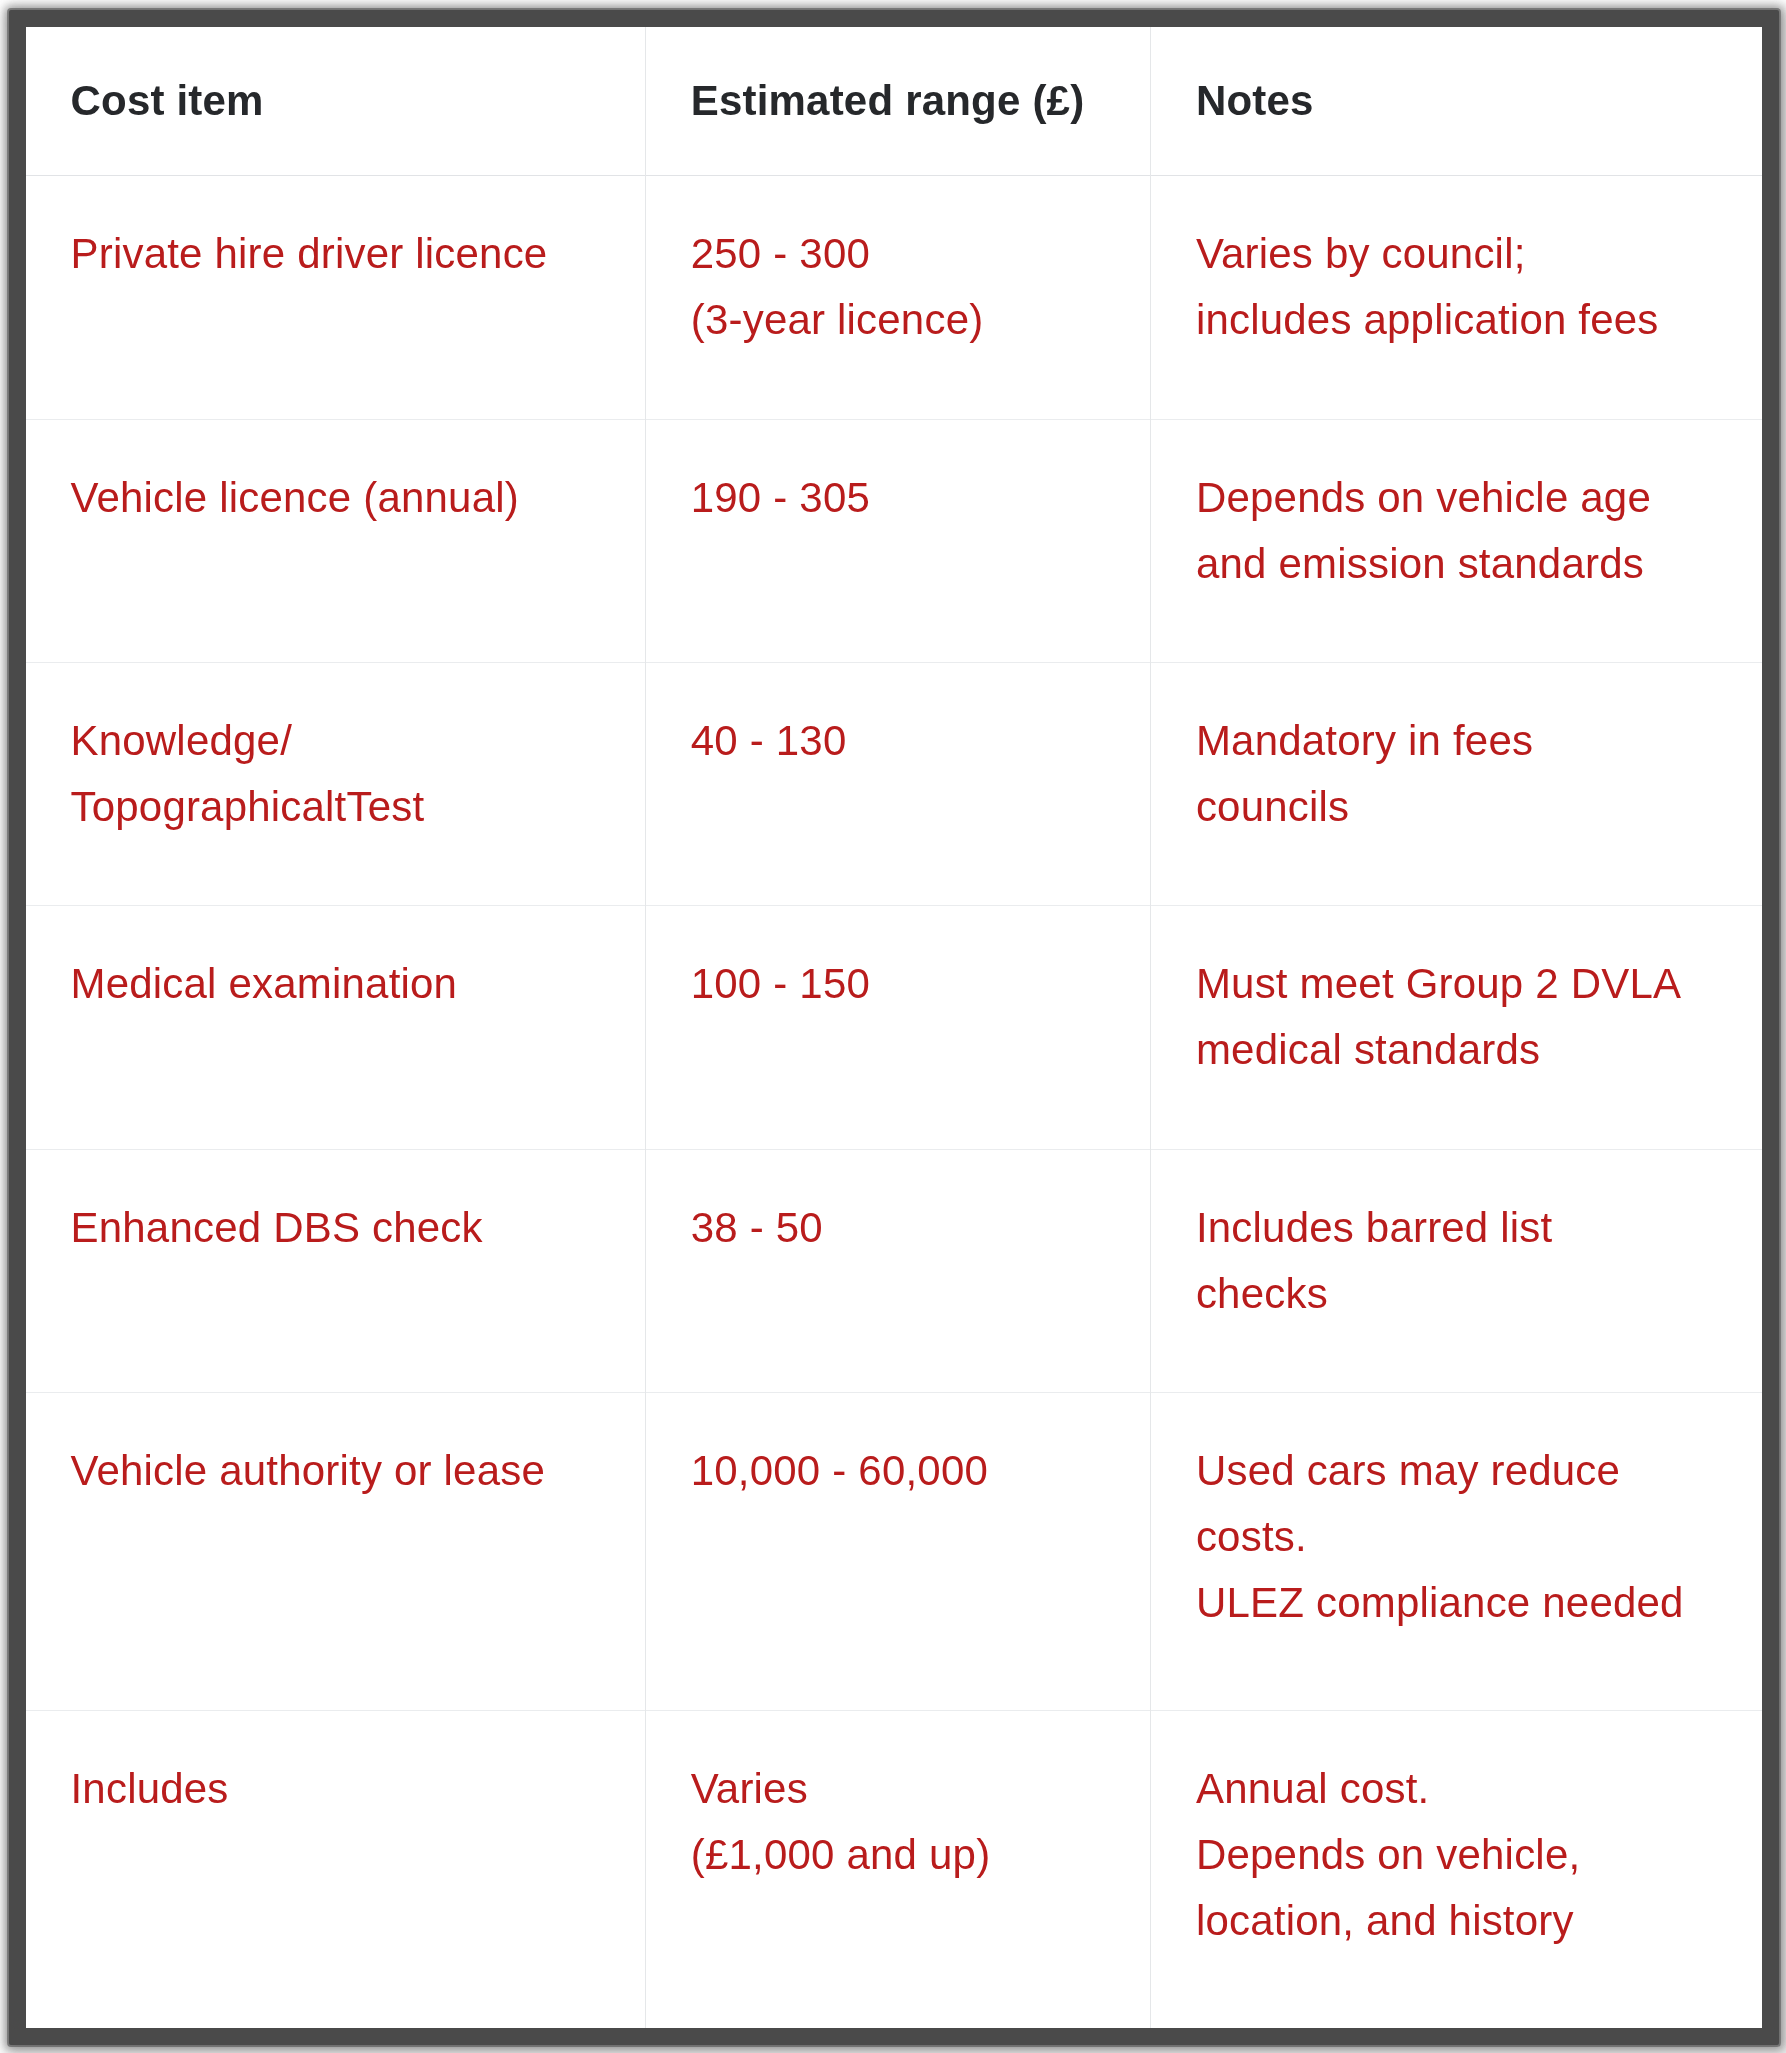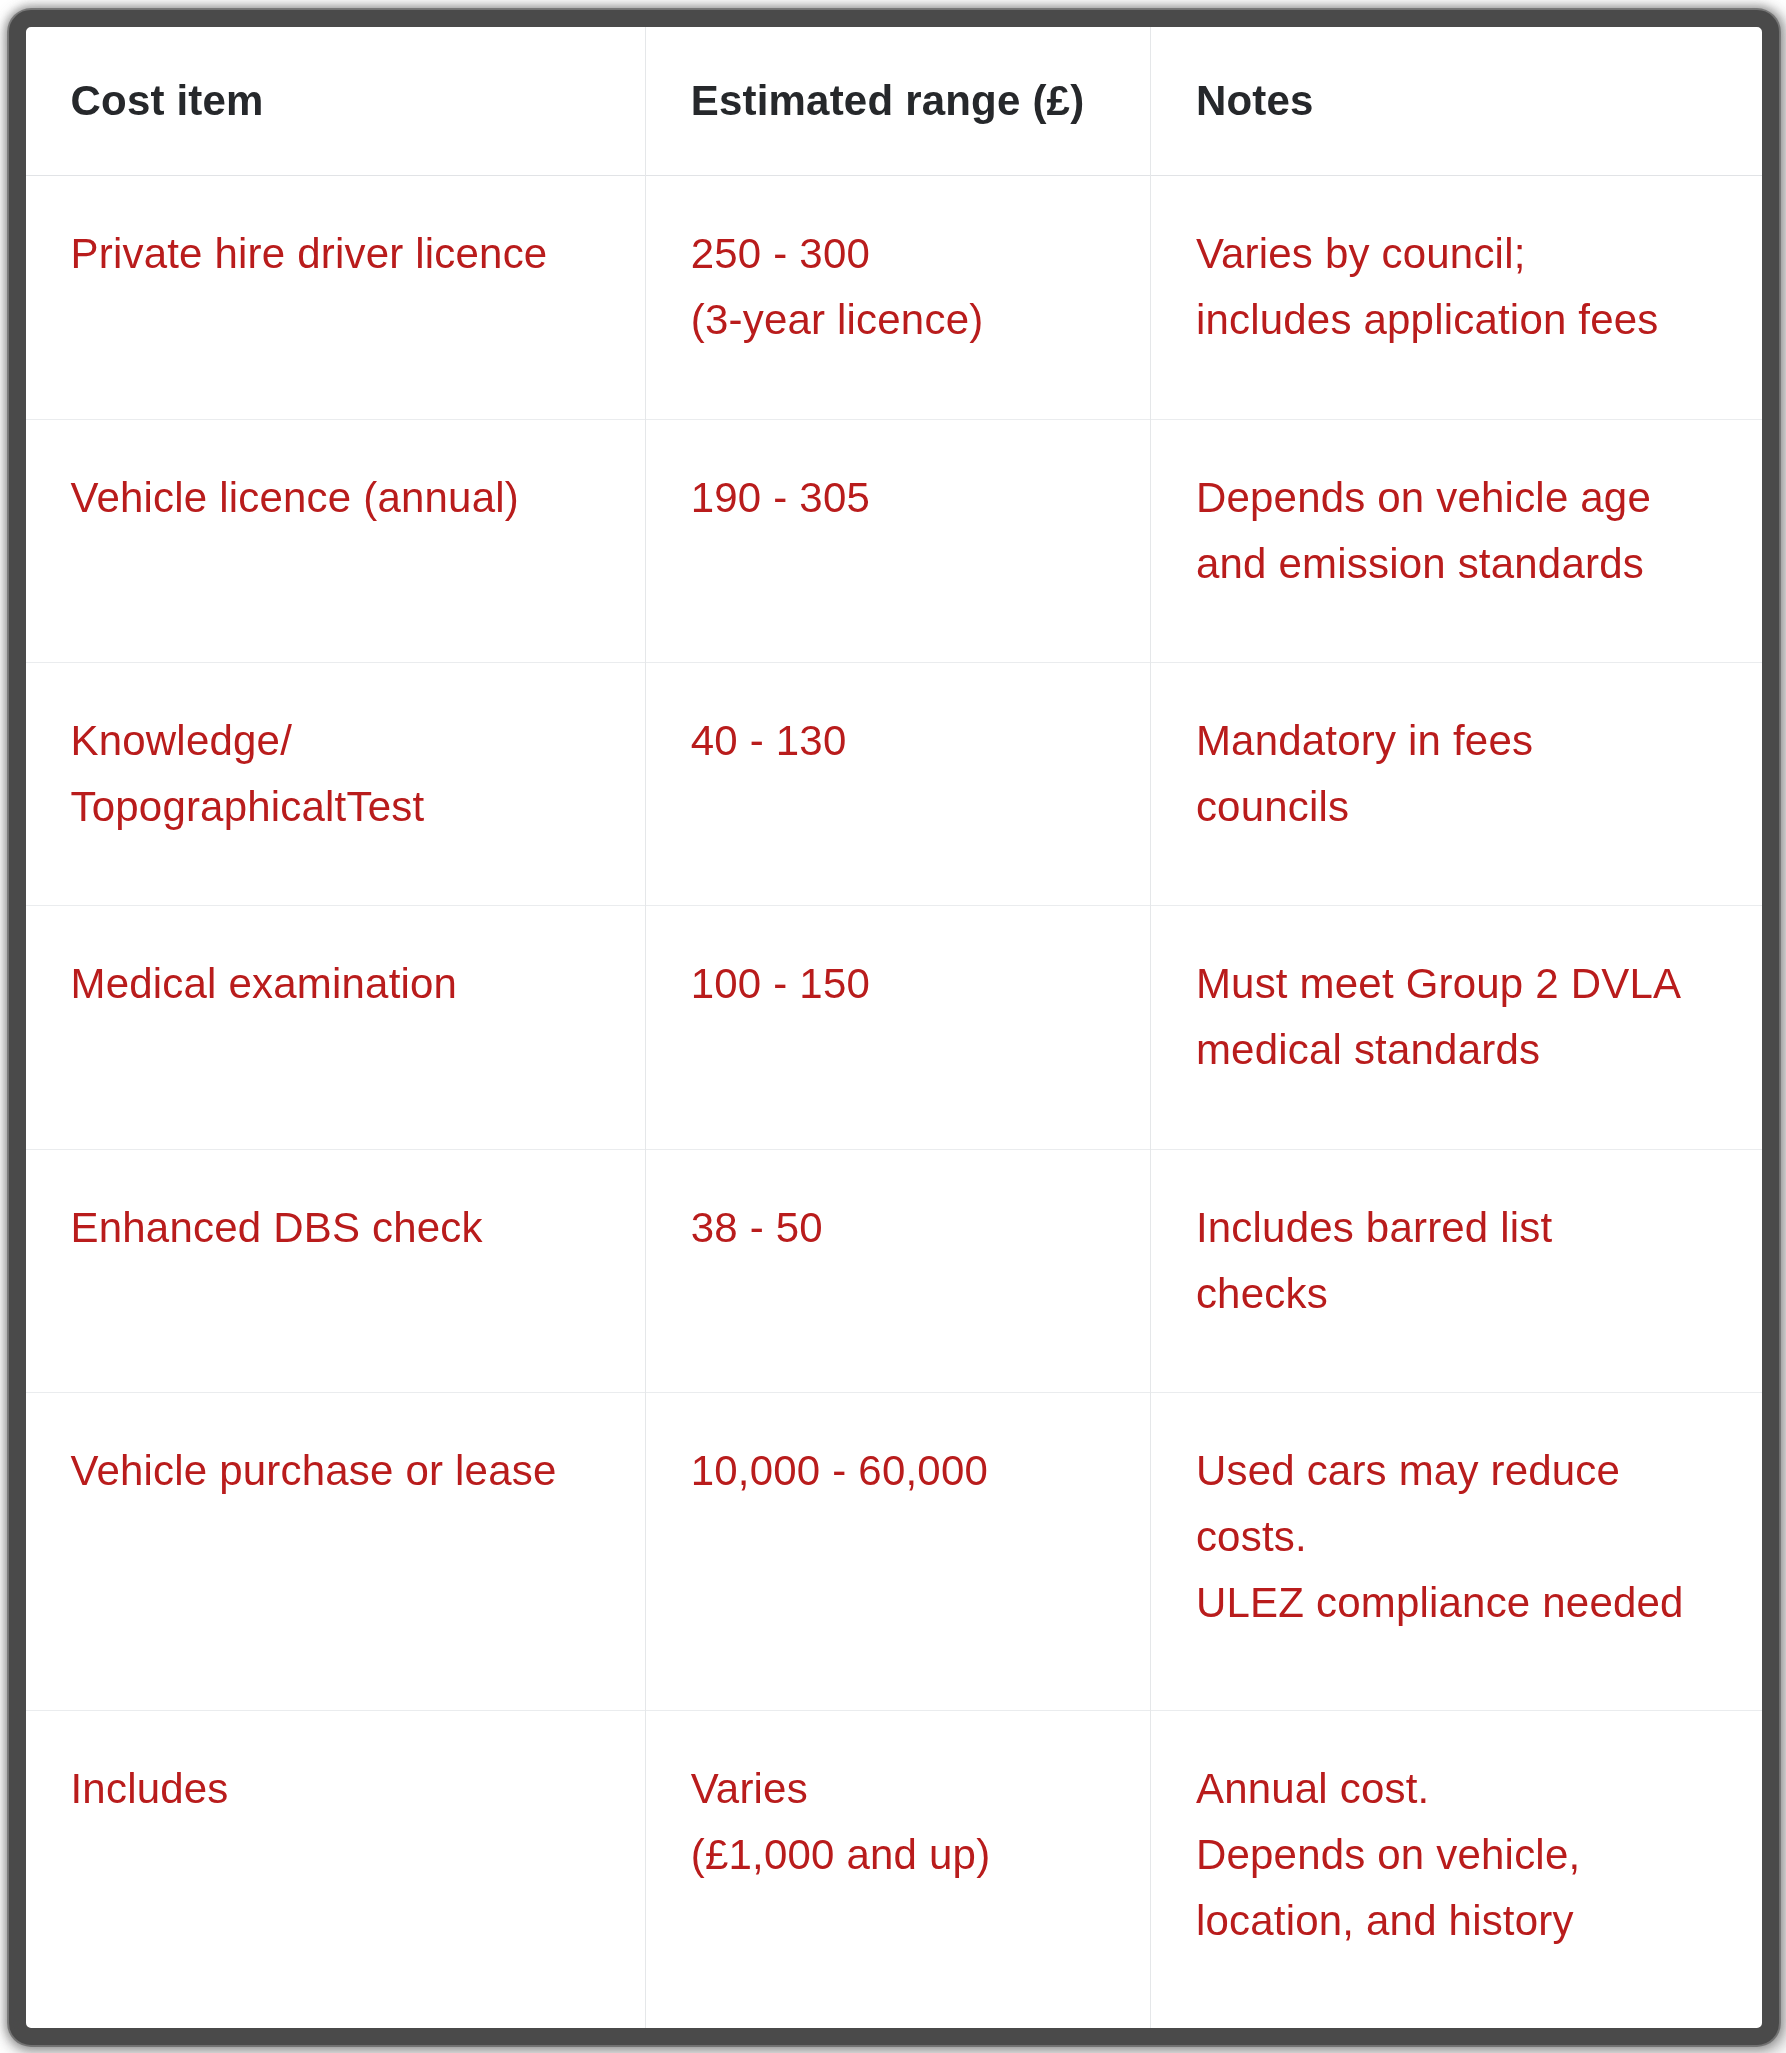--- a/index.html
+++ b/index.html
@@ -15,21 +15,21 @@
   }
   
   .frame {
     position: absolute;
     left: 8.5px;
     top: 10.4px;
     right: 7.5px;
     bottom: 9.4px;
     background: #ffffff;
     border: 17px solid #4a4a4a;
-    border-radius: 22px;
+    border-radius: 2px;
     box-shadow:
       0 0 0 1.9px rgba(74, 74, 74, 0.55),
       0 0 8.5px 3.8px rgba(96, 96, 96, 0.55),
       3.8px 4.7px 15px 6.6px rgba(110, 110, 110, 0.35);
     overflow: hidden;
   }
   table.cost-table {
     width: 100%;
     height: 100%;
     border-collapse: collapse;
@@ -118,21 +118,21 @@
         <td>Must meet Group 2 DVLA
 medical standards</td>
       </tr>
       <tr>
         <td>Enhanced DBS check</td>
         <td>38 - 50</td>
         <td>Includes barred list
 checks</td>
       </tr>
       <tr>
-        <td>Vehicle purchase or lease</td>
+        <td>Vehicle authority or lease</td>
         <td>10,000 - 60,000</td>
         <td>Used cars may reduce
 costs.
 ULEZ compliance needed</td>
       </tr>
       <tr>
         <td>Includes</td>
         <td>Varies
 (£1,000 and up)</td>
         <td>Annual cost.

